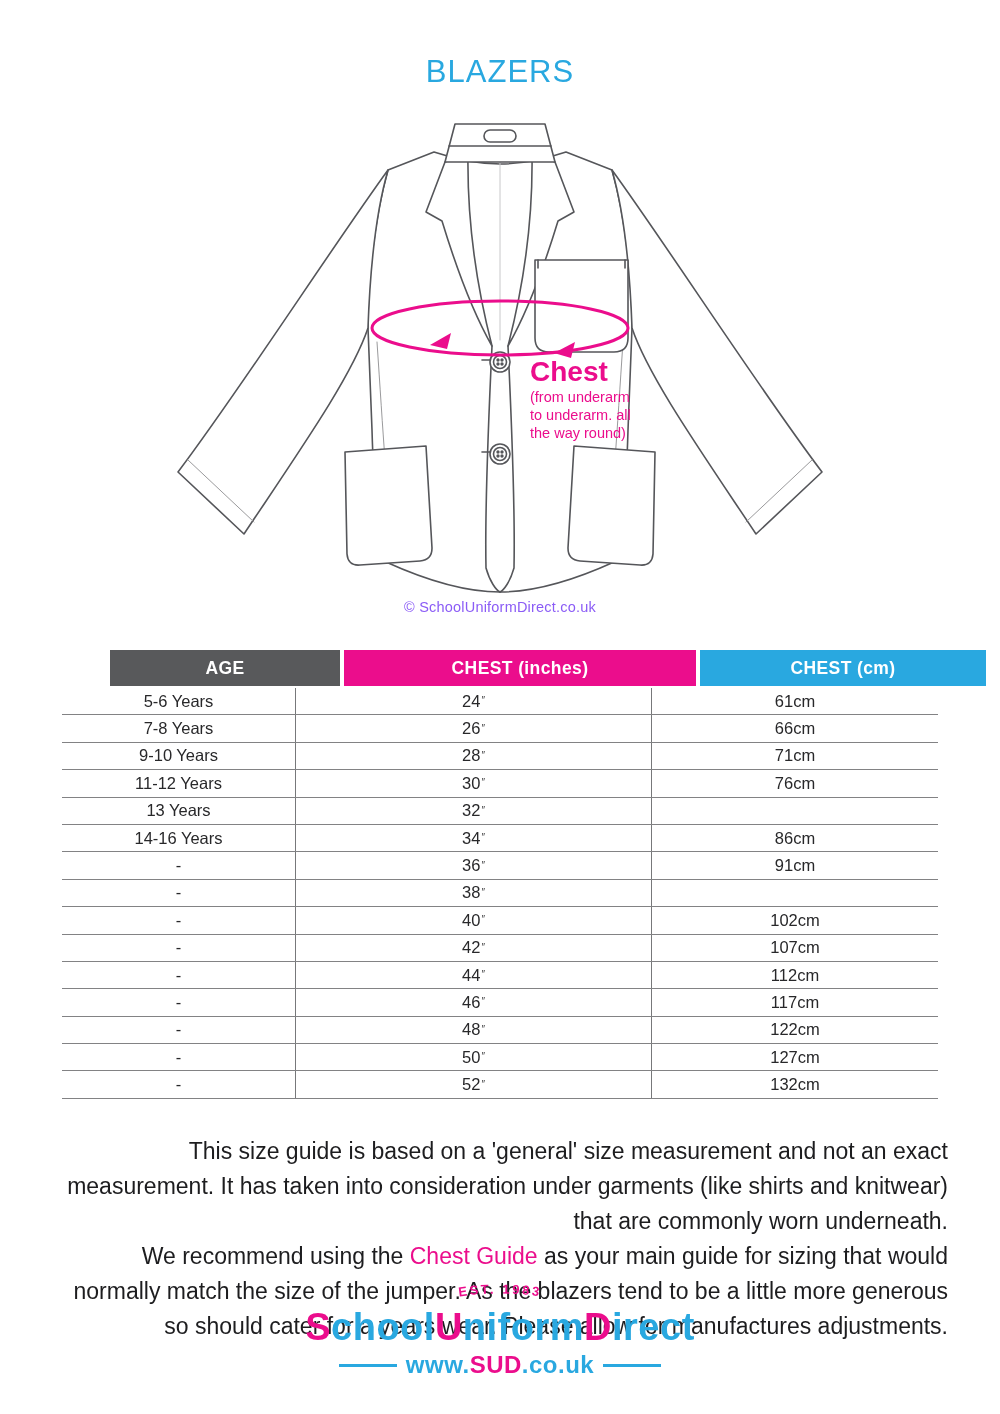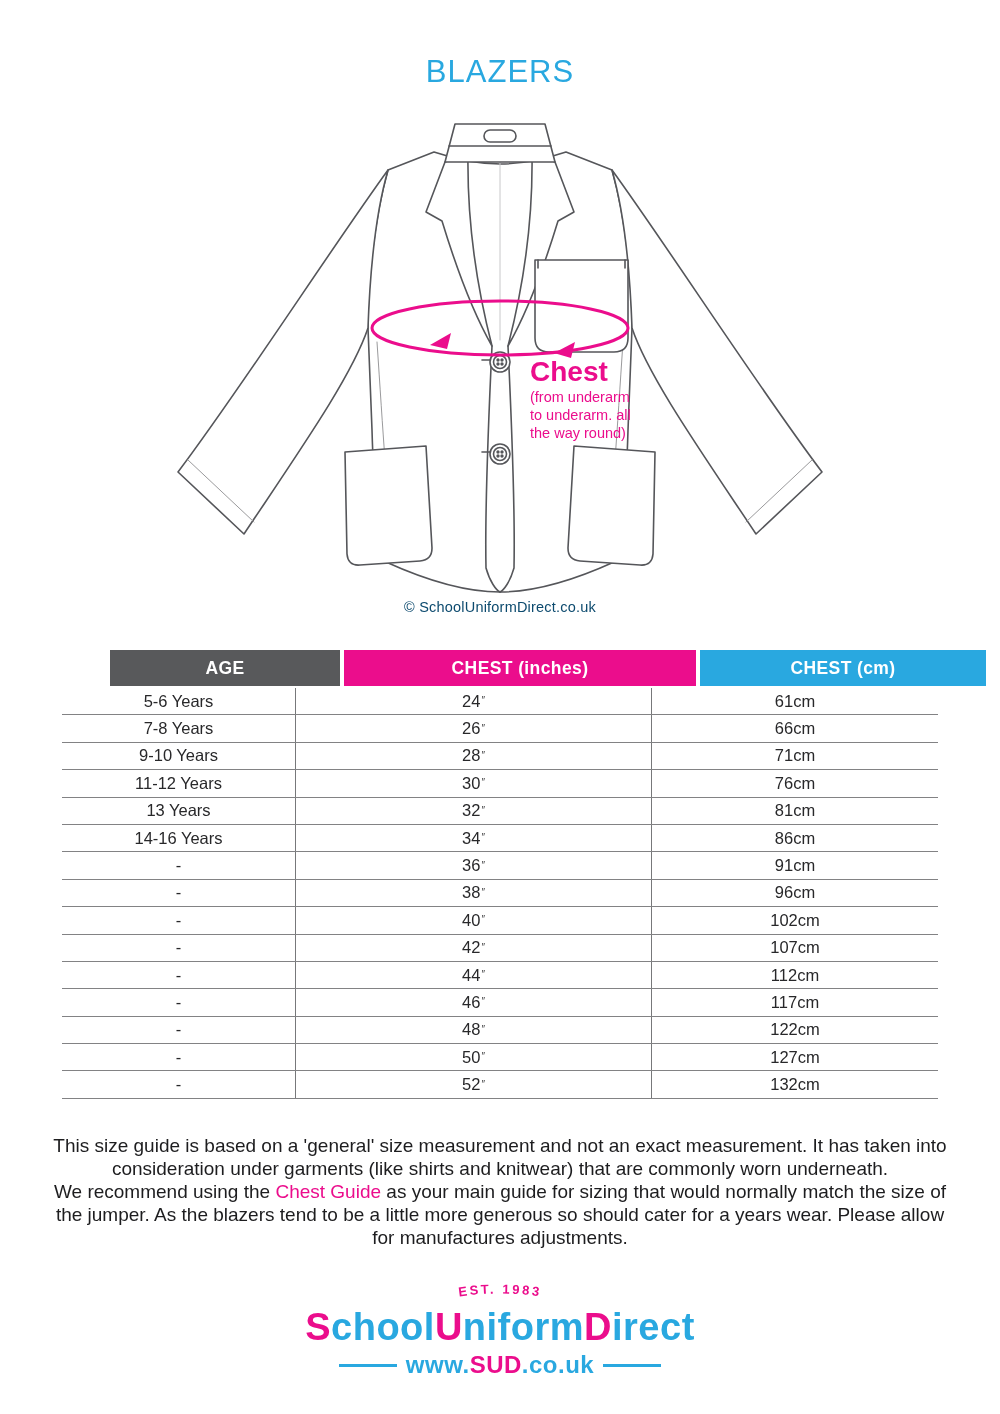--- a/index.html
+++ b/index.html
@@ -20,21 +20,21 @@
   
   .page-title{
     position:absolute;top:54px;left:0;width:100%;
     text-align:center;font-size:31px;font-weight:400;
     letter-spacing:1px;color:var(--blue);
   }
   
   .figure{position:absolute;left:170px;top:100px;width:660px;height:500px;}
   .copyright{
     position:absolute;top:599px;left:0;width:100%;text-align:center;
-    font-size:14.5px;color:#0c4a6e;letter-spacing:0.2px;
+    font-size:14.5px;color:#8b5cf6;letter-spacing:0.2px;
   }
   
   .size-table{position:absolute;left:62px;top:650px;width:876px;}
   .thead{display:grid;grid-template-columns:230px 352px 286px;column-gap:4px;padding-left:48px;}
   .th{
     height:36px;display:flex;align-items:center;justify-content:center;
     color:#fff;font-size:17.5px;font-weight:600;letter-spacing:0.4px;
   }
   .th.age{background:var(--dkgray);}
   .th.inch{background:var(--pink);}
@@ -50,21 +50,21 @@
   }
   .td.c1{border-right:1px solid var(--vline);}
   .td.c2{border-right:1px solid var(--vline);}
   sup.inchmark{
     font-size:10px;line-height:0;vertical-align:super;
     margin-left:1px;color:#3a3a3c;
   }
   
   .notes{
     position:absolute;left:52px;top:1134px;width:896px;
-    text-align:center;font-size:19px;line-height:23px;color:#1d1d1f;
+    text-align:right;font-size:23px;line-height:35px;color:#1d1d1f;
   }
   .notes .hl{color:var(--pink);}
   
   .logo{
     position:absolute;top:1276px;left:0;width:100%;
     display:flex;flex-direction:column;align-items:center;
   }
   .logo-name{
     margin-top:-6px;font-size:38px;font-weight:700;letter-spacing:0.5px;
     display:flex;white-space:nowrap;
@@ -192,21 +192,20 @@
           <sup class="inchmark">″</sup>
         </div>
       <div class="td c3">76cm</div>
     </div>
     <div class="tr">
       <div class="td c1">13 Years</div>
       <div class="td c2">
           <span>32</span>
           <sup class="inchmark">″</sup>
         </div>
-      <div class="td c3">81cm</div>
     </div>
     <div class="tr">
       <div class="td c1">14-16 Years</div>
       <div class="td c2">
           <span>34</span>
           <sup class="inchmark">″</sup>
         </div>
       <div class="td c3">86cm</div>
     </div>
     <div class="tr">
@@ -216,21 +215,20 @@
           <sup class="inchmark">″</sup>
         </div>
       <div class="td c3">91cm</div>
     </div>
     <div class="tr">
       <div class="td c1">-</div>
       <div class="td c2">
           <span>38</span>
           <sup class="inchmark">″</sup>
         </div>
-      <div class="td c3">96cm</div>
     </div>
     <div class="tr">
       <div class="td c1">-</div>
       <div class="td c2">
           <span>40</span>
           <sup class="inchmark">″</sup>
         </div>
       <div class="td c3">102cm</div>
     </div>
     <div class="tr">

